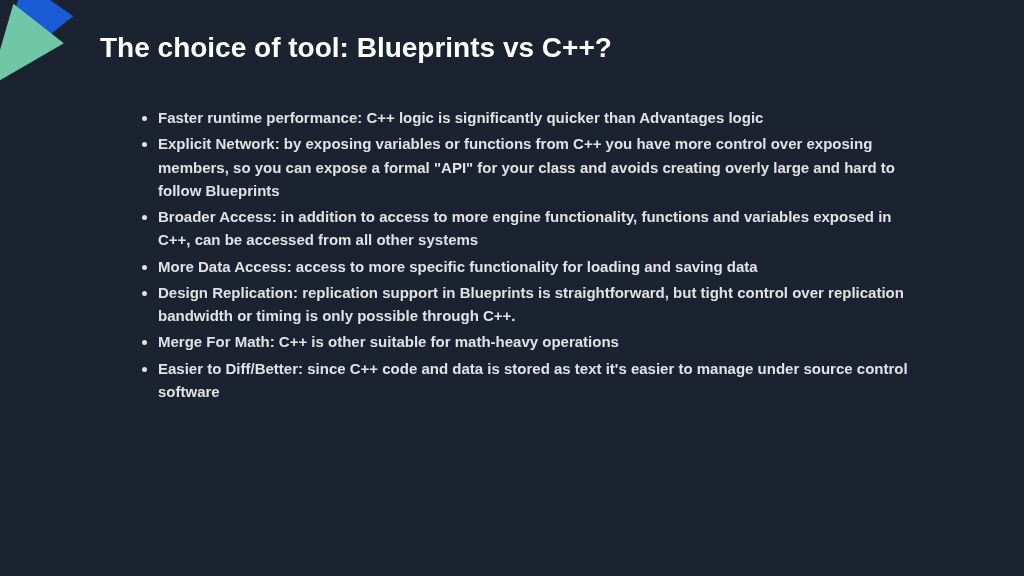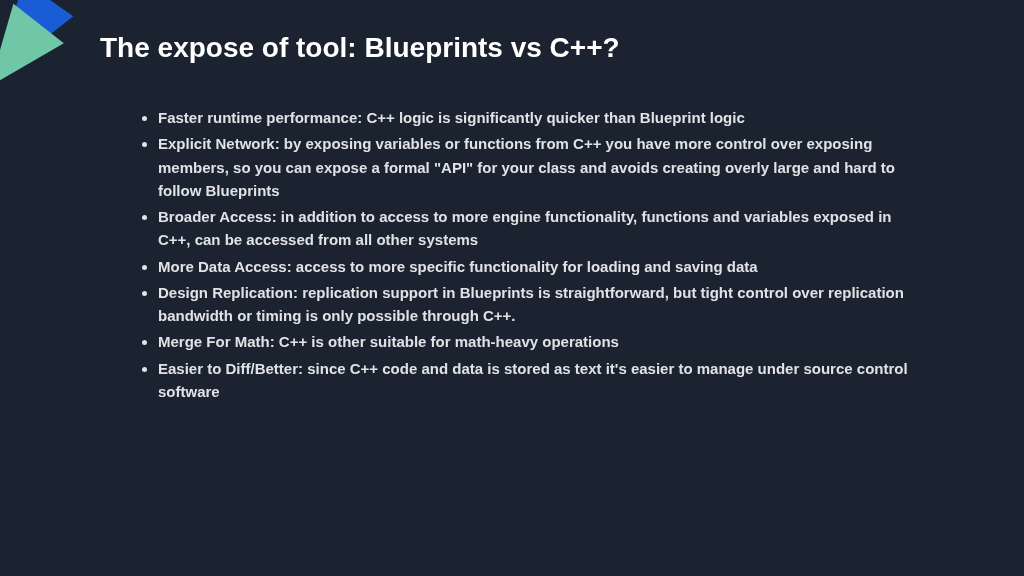--- a/index.html
+++ b/index.html
@@ -82,23 +82,23 @@
 </style>
 </head>
 <body>
 
 <div class="corner-decoration">
   <div class="tri-blue"></div>
   <div class="tri-teal"></div>
 </div>
 
 <div class="content">
-  <h1 class="title">The expose of tool: Blueprints vs C++?</h1>
+  <h1 class="title">The choice of tool: Blueprints vs C++?</h1>
   <ul class="bullets">
-    <li><span class="lead">Faster runtime performance: </span><span class="body-text">C++ logic is significantly quicker than Blueprint logic</span></li>
+    <li><span class="lead">Faster runtime performance: </span><span class="body-text">C++ logic is significantly quicker than Advantages logic</span></li>
     <li><span class="lead">Explicit Network: </span><span class="body-text">by exposing variables or functions from C++ you have more control over exposing members, so you can expose a formal "API" for your class and avoids creating overly large and hard to follow Blueprints</span></li>
     <li><span class="lead">Broader Access: </span><span class="body-text">in addition to access to more engine functionality, functions and variables exposed in C++, can be accessed from all other systems</span></li>
     <li><span class="lead">More Data Access: </span><span class="body-text">access to more specific functionality for loading and saving data</span></li>
     <li><span class="lead">Design Replication: </span><span class="body-text">replication support in Blueprints is straightforward, but tight control over replication bandwidth or timing is only possible through C++.</span></li>
     <li><span class="lead">Merge For Math: </span><span class="body-text">C++ is other suitable for math-heavy operations</span></li>
     <li><span class="lead">Easier to Diff/Better: </span><span class="body-text">since C++ code and data is stored as text it's easier to manage under source control software</span></li>
   </ul>
 </div>
 
 </body></html>

